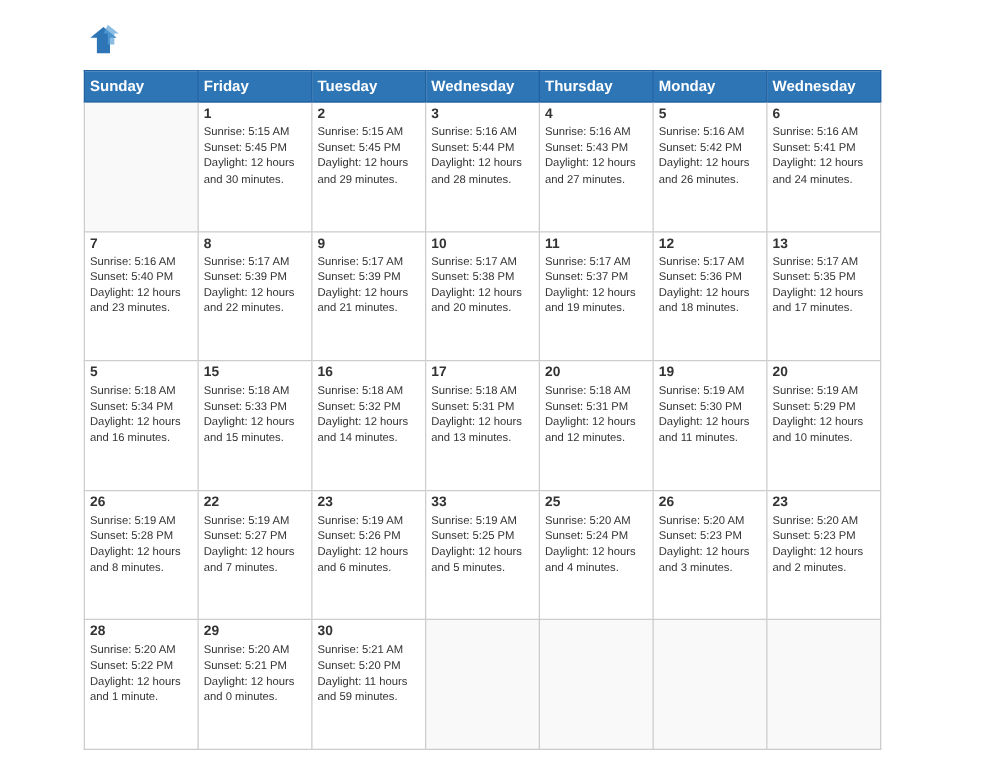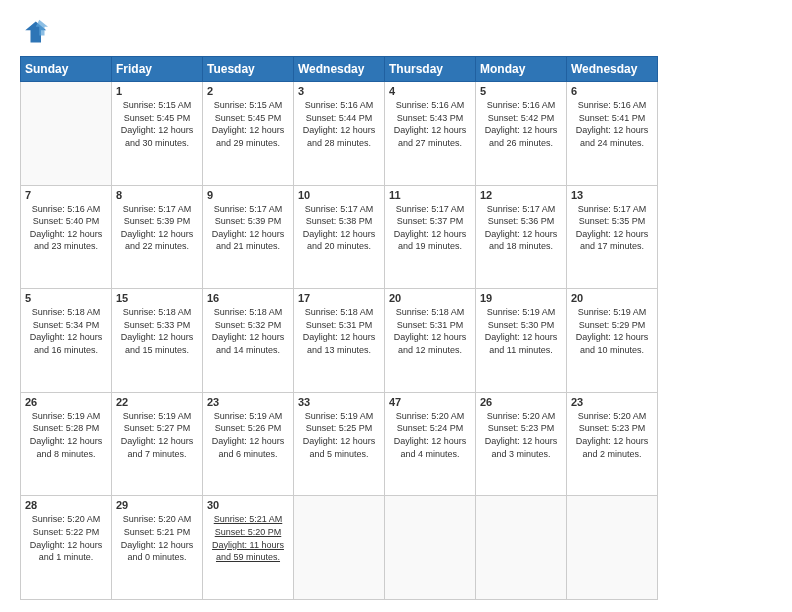--- a/index.html
+++ b/index.html
@@ -9,20 +9,21 @@
       width: 792px;
       height: 612px;
       overflow: hidden;
     }
     .page {
       width: 678px;
       height: 612px;
       padding: 18px 20px 12px 20px;
       display: flex;
       flex-direction: column;
+      margin-left: 47px;
     }
     .header {
       display: flex;
       justify-content: space-between;
       align-items: flex-start;
       margin-bottom: 10px;
     }
     .logo {
       display: flex;
       align-items: center;
@@ -81,21 +82,20 @@
     .day-num {
       font-weight: bold;
       font-size: 11px;
       display: block;
       margin-bottom: 2px;
     }
     .day-info {
       font-size: 9px;
       line-height: 1.4;
       color: #333;
-      text-align: center;
     }
     .empty-cell {
       background: #f9f9f9;
     }
   </style>
 </head>
 <body>
 
 <div class="page">
   <div class="header">
@@ -298,21 +298,21 @@
 and 6 minutes.</div>
           </td>
           <td>
             <span class="day-num">33</span>
             <div class="day-info" style="white-space: pre-line;">Sunrise: 5:19 AM
 Sunset: 5:25 PM
 Daylight: 12 hours
 and 5 minutes.</div>
           </td>
           <td>
-            <span class="day-num">47</span>
+            <span class="day-num">25</span>
             <div class="day-info" style="white-space: pre-line;">Sunrise: 5:20 AM
 Sunset: 5:24 PM
 Daylight: 12 hours
 and 4 minutes.</div>
           </td>
           <td>
             <span class="day-num">26</span>
             <div class="day-info" style="white-space: pre-line;">Sunrise: 5:20 AM
 Sunset: 5:23 PM
 Daylight: 12 hours
@@ -336,21 +336,21 @@
           </td>
           <td>
             <span class="day-num">29</span>
             <div class="day-info" style="white-space: pre-line;">Sunrise: 5:20 AM
 Sunset: 5:21 PM
 Daylight: 12 hours
 and 0 minutes.</div>
           </td>
           <td>
             <span class="day-num">30</span>
-            <div class="day-info" style="white-space: pre-line; text-decoration: underline;">Sunrise: 5:21 AM
+            <div class="day-info" style="white-space: pre-line;">Sunrise: 5:21 AM
 Sunset: 5:20 PM
 Daylight: 11 hours
 and 59 minutes.</div>
           </td>
           <td class="empty-cell"></td>
           <td class="empty-cell"></td>
           <td class="empty-cell"></td>
           <td class="empty-cell"></td>
         </tr>
       </tbody>

